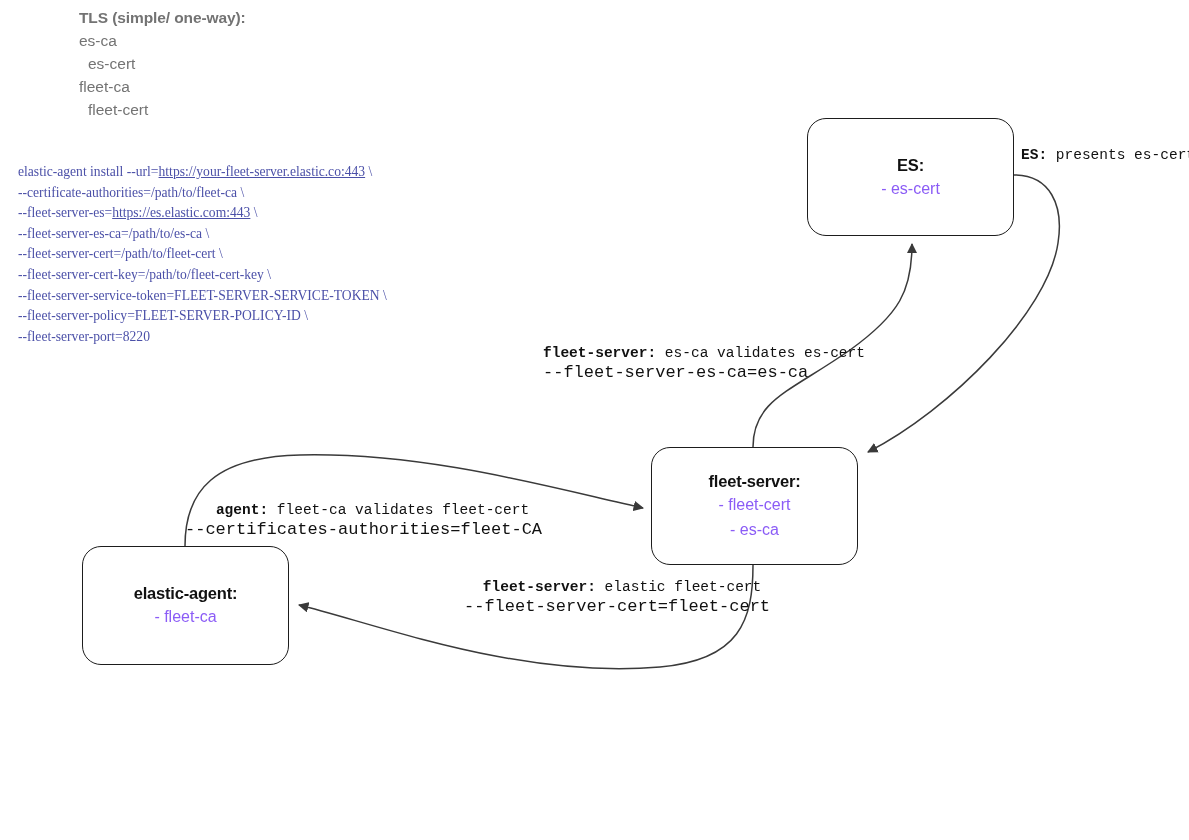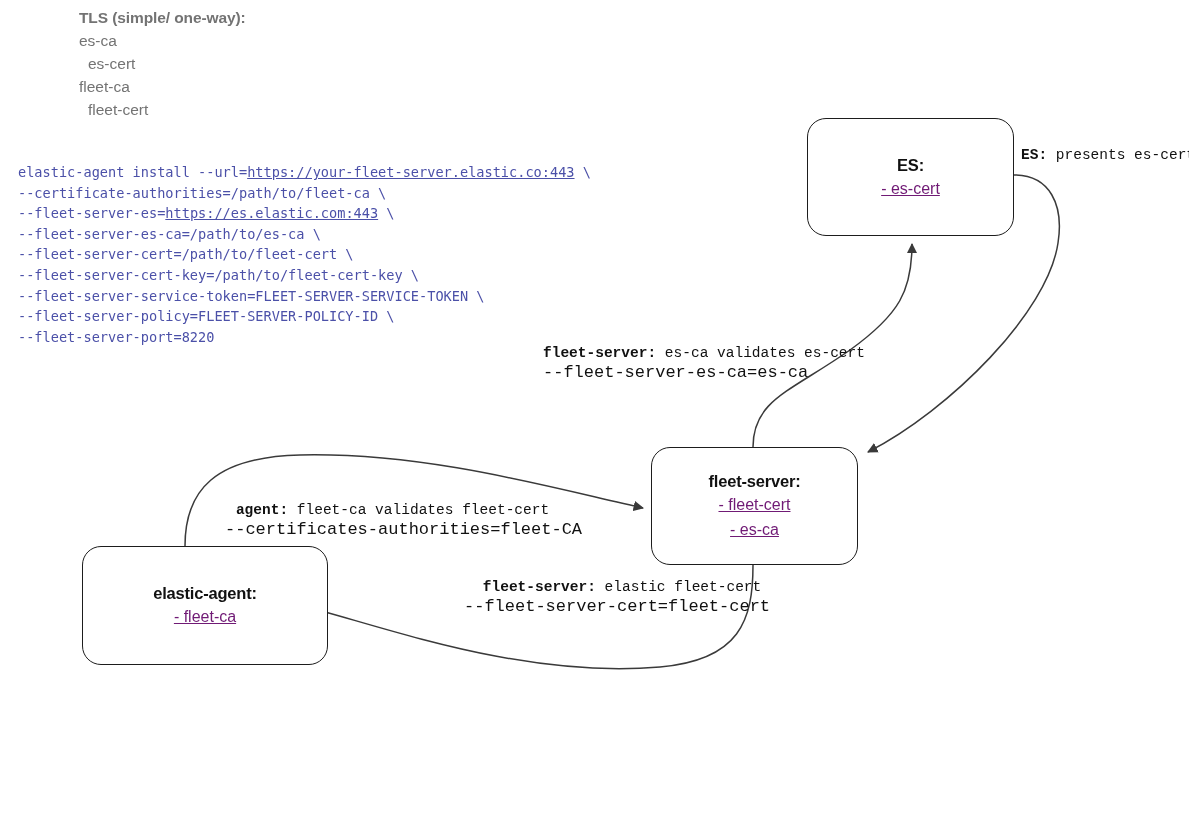--- a/index.html
+++ b/index.html
@@ -38,21 +38,21 @@
     position: absolute;
     left: 18px;
     top: 162px;
     font-family: "DejaVu Sans Mono", "Liberation Mono", monospace;
     font-size: 13.6px;
     line-height: 20.6px;
     color: #4b50a8;
     white-space: pre;
     letter-spacing: 0px;
   }
-  #command-block .cmd-line { white-space: pre; }
+  #command-block .cmd-line { white-space: pre; font-family: Liberation Serif, serif; }
   #command-block .url {
     text-decoration: underline;
     color: #4b50a8;
   }
 
   
   #diagram-svg {
     position: absolute;
     left: 0;
     top: 0;
@@ -76,26 +76,25 @@
   .node-title {
     font-weight: bold;
     font-size: 16.5px;
     line-height: 22px;
     color: #111111;
     letter-spacing: -0.2px;
   }
   .node-line {
     font-size: 16px;
     line-height: 25px;
-    color: #701a75;
-    text-decoration: underline;
+    color: #8b5cf6;
   }
   #node-es       { left: 807px; top: 118px; width: 207px; height: 118px; }
   #node-fleet    { left: 651px; top: 447px; width: 207px; height: 118px; }
-  #node-agent    { left:  82px; top: 546px; width: 246px; height: 119px; }
+  #node-agent    { left:  82px; top: 546px; width: 207px; height: 119px; }
 
   
   .edge-label {
     position: absolute;
     color: #111111;
     white-space: nowrap;
   }
   .lbl-sans {
     font-size: 14.5px;
     line-height: 19px;
@@ -108,21 +107,21 @@
     font-size: 17px;
     line-height: 20px;
     color: #111111;
   }
 
   #label-es-presents  { left: 1021px; top: 146px; }
   #label-fs-validates { left:  543px; top: 344px; }
   #label-agent-valid  { left:  203px; top: 501px; }
   #label-fs-presents  { left:  474px; top: 578px; }
 
-  #label-agent-valid .lbl-mono { margin-left: -18px; padding-left: 40px; }
+  #label-agent-valid .lbl-mono { margin-left: -18px; }
   #label-fs-presents .lbl-mono { margin-left: -10px; }
 </style>
 </head>
 <body>
 
 <div id="legend">
   <div class="legend-row legend-title">TLS (simple/ one-way):</div>
   <div class="legend-row">es-ca</div>
   <div class="legend-row indent">es-cert</div>
   <div class="legend-row">fleet-ca</div>

